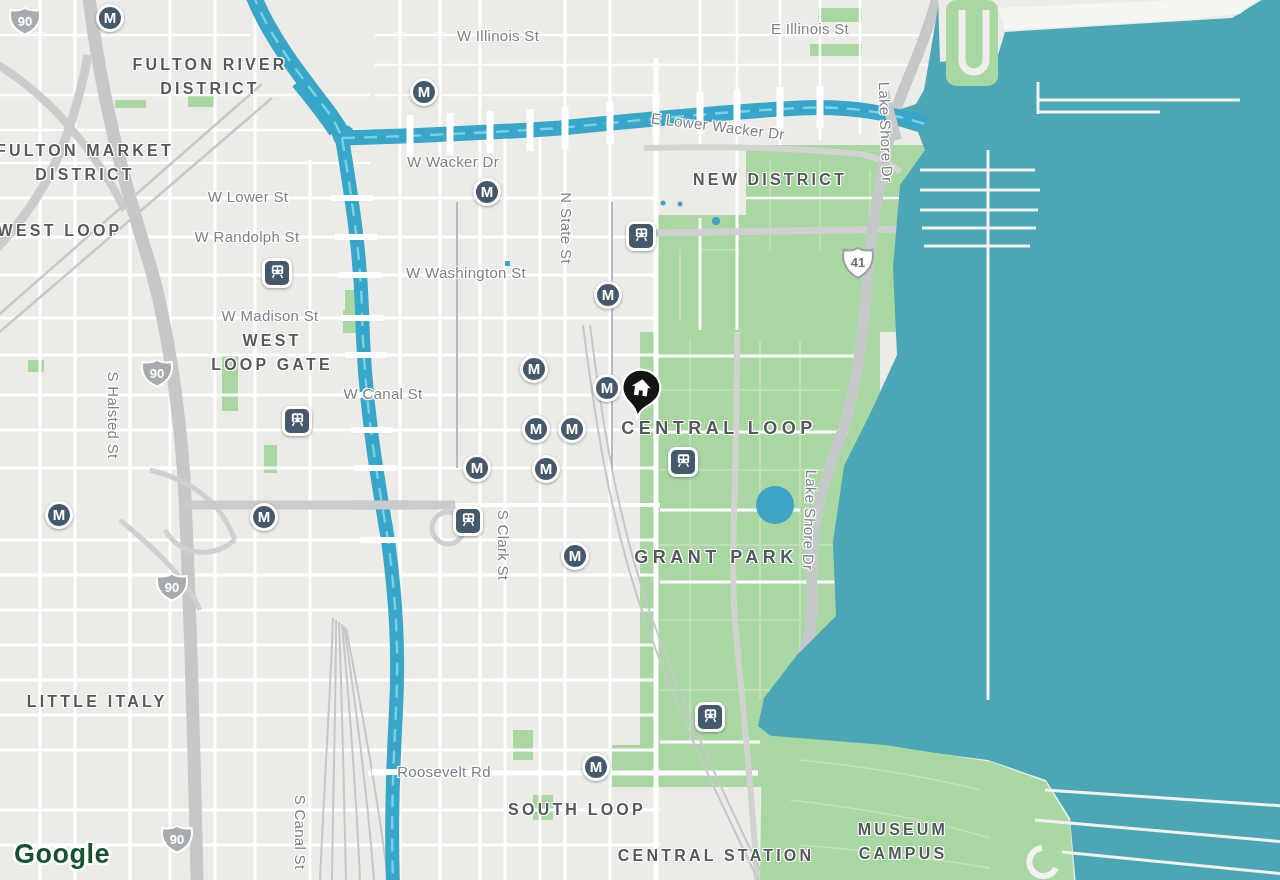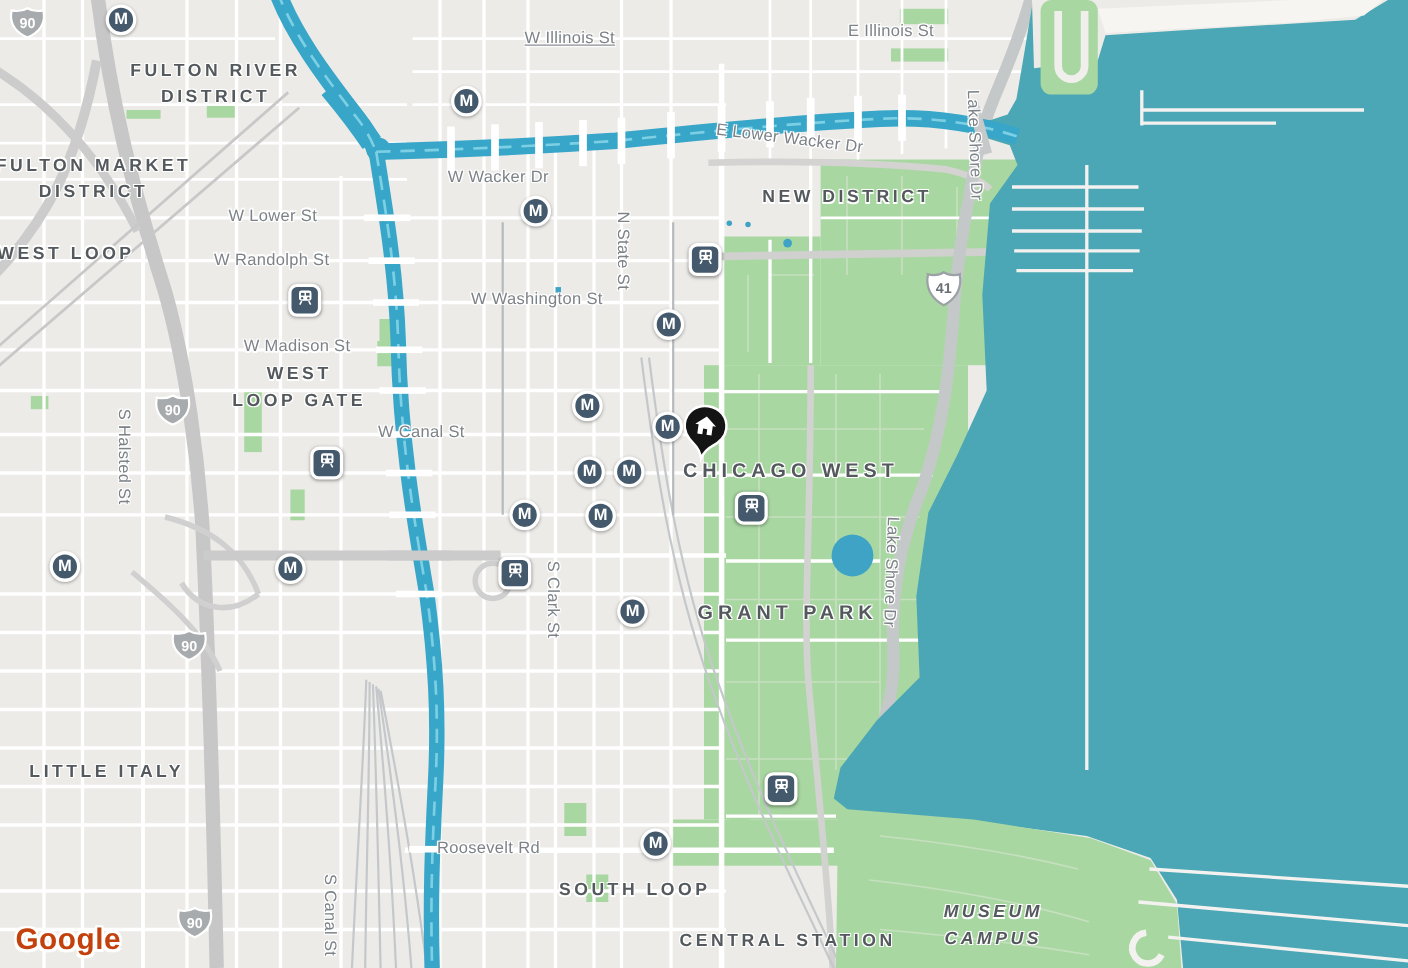--- a/index.html
+++ b/index.html
@@ -25,21 +25,21 @@
     background:#44596b;border:3px solid #fff;box-shadow:0 1px 3px rgba(0,0,0,.35);
     color:#fff;font-weight:700;font-size:15px;line-height:22px;text-align:center;
     transform:translate(-50%,-50%);z-index:20;cursor:pointer;}
   .marker-rail{position:absolute;width:24px;height:24px;border-radius:8px;
     background:#44596b;border:3px solid #fff;box-shadow:0 1px 3px rgba(0,0,0,.35);
     transform:translate(-50%,-50%);z-index:20;cursor:pointer;
     display:flex;align-items:center;justify-content:center;}
   #home-pin{position:absolute;z-index:30;transform:translate(-50%,-54%) rotate(8deg);cursor:pointer;}
 
   #google-logo{position:absolute;left:14px;bottom:10px;z-index:40;
-    color:#c2410c;font-weight:700;font-size:27px;letter-spacing:.5px;
+    color:#14532d;font-weight:700;font-size:27px;letter-spacing:.5px;
     text-shadow:-2px -2px 0 #fff,2px -2px 0 #fff,-2px 2px 0 #fff,2px 2px 0 #fff,
       -2px 0 0 #fff,2px 0 0 #fff,0 -2px 0 #fff,0 2px 0 #fff;}
   #attribution{position:absolute;right:0;bottom:0;z-index:40;
     background:rgba(255,255,255,.8);color:#3d4043;font-size:14.5px;
     padding:5px 10px 7px 12px;}
 </style>
 </head>
 <body>
 
 <div id="map">
@@ -172,42 +172,42 @@
 
       <circle cx="775" cy="505" r="19" fill="#3fa3c6"></circle>
       <circle cx="663" cy="203" r="2.5" fill="#3fa3c6"></circle>
       <circle cx="680" cy="204" r="2.5" fill="#3fa3c6"></circle>
       <circle cx="716" cy="221" r="4" fill="#3fa3c6"></circle>
       <rect x="505" y="261" width="5" height="5" fill="#3fa3c6"></rect>
     </g>
   </svg>
 
   <div class="overlay" id="overlay">
-      <div class="region-label" style="left: 196px; top: 77px; text-align: center;">FULTON RIVER
+      <div class="region-label" style="left: 210px; top: 77px; text-align: center;">FULTON RIVER
 DISTRICT</div>
       <div class="region-label" style="left: 85px; top: 163px;">FULTON MARKET
 DISTRICT</div>
       <div class="region-label" style="left: 60px; top: 231px;">WEST LOOP</div>
       <div class="region-label" style="left: 272px; top: 353px;">WEST
 LOOP GATE</div>
       <div class="region-label" style="left: 97px; top: 702px;">LITTLE ITALY</div>
       <div class="region-label" style="left: 770px; top: 180px;">NEW DISTRICT</div>
-      <div class="region-label lg" style="left: 719px; top: 428px;">CHICAGO WEST</div>
+      <div class="region-label lg" style="left: 719px; top: 428px;">CENTRAL LOOP</div>
       <div class="region-label lg" style="left: 716px; top: 557px;">GRANT PARK</div>
       <div class="region-label" style="left: 577px; top: 810px;">SOUTH LOOP</div>
       <div class="region-label" style="left: 716px; top: 856px;">CENTRAL STATION</div>
-      <div class="region-label" style="left: 903px; top: 842px; font-style: italic;">MUSEUM
+      <div class="region-label" style="left: 903px; top: 842px;">MUSEUM
 CAMPUS</div>
-      <div class="street-label" style="transform: translate(-50%, -50%) rotate(0deg); left: 518px; top: 35px; text-decoration: underline;">W Illinois St</div>
+      <div class="street-label" style="transform: translate(-50%, -50%) rotate(0deg); left: 498px; top: 35px;">W Illinois St</div>
       <div class="street-label" style="transform: translate(-50%, -50%) rotate(0deg); left: 810px; top: 28px;">E Illinois St</div>
       <div class="street-label" style="transform: translate(-50%, -50%) rotate(7deg); left: 718px; top: 126px;">E Lower Wacker Dr</div>
       <div class="street-label" style="transform: translate(-50%, -50%) rotate(0deg); left: 453px; top: 161px;">W Wacker Dr</div>
       <div class="street-label" style="transform: translate(-50%, -50%) rotate(0deg); left: 248px; top: 196px;">W Lower St</div>
       <div class="street-label" style="transform: translate(-50%, -50%) rotate(0deg); left: 247px; top: 236px;">W Randolph St</div>
-      <div class="street-label" style="transform: translate(-50%, -50%) rotate(0deg); left: 488px; top: 272px;">W Washington St</div>
+      <div class="street-label" style="transform: translate(-50%, -50%) rotate(0deg); left: 466px; top: 272px;">W Washington St</div>
       <div class="street-label" style="transform: translate(-50%, -50%) rotate(0deg); left: 270px; top: 315px;">W Madison St</div>
       <div class="street-label" style="transform: translate(-50%, -50%) rotate(0deg); left: 383px; top: 393px;">W Canal St</div>
       <div class="street-label" style="transform: translate(-50%, -50%) rotate(0deg); left: 444px; top: 771px;">Roosevelt Rd</div>
       <div class="street-label" style="transform: translate(-50%, -50%) rotate(90deg); left: 566px; top: 228px;">N State St</div>
       <div class="street-label" style="transform: translate(-50%, -50%) rotate(90deg); left: 113px; top: 415px;">S Halsted St</div>
       <div class="street-label" style="transform: translate(-50%, -50%) rotate(90deg); left: 503px; top: 545px;">S Clark St</div>
       <div class="street-label" style="transform: translate(-50%, -50%) rotate(90deg); left: 300px; top: 832px;">S Canal St</div>
       <div class="street-label" style="transform: translate(-50%, -50%) rotate(88deg); left: 886px; top: 132px;">Lake Shore Dr</div>
       <div class="street-label" style="transform: translate(-50%, -50%) rotate(92deg); left: 810px; top: 520px;">Lake Shore Dr</div>
       <div class="shield" style="left: 25px; top: 24px;"><svg width="36" height="32" viewBox="0 0 36 32">

